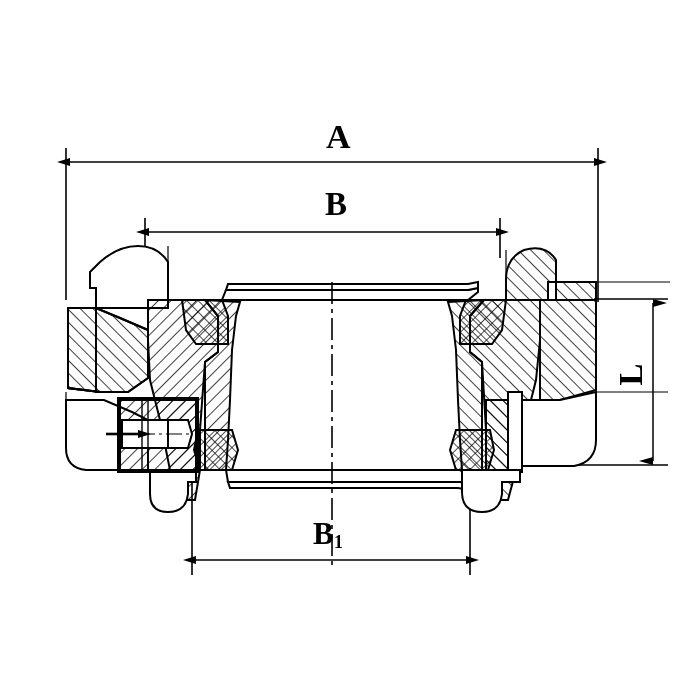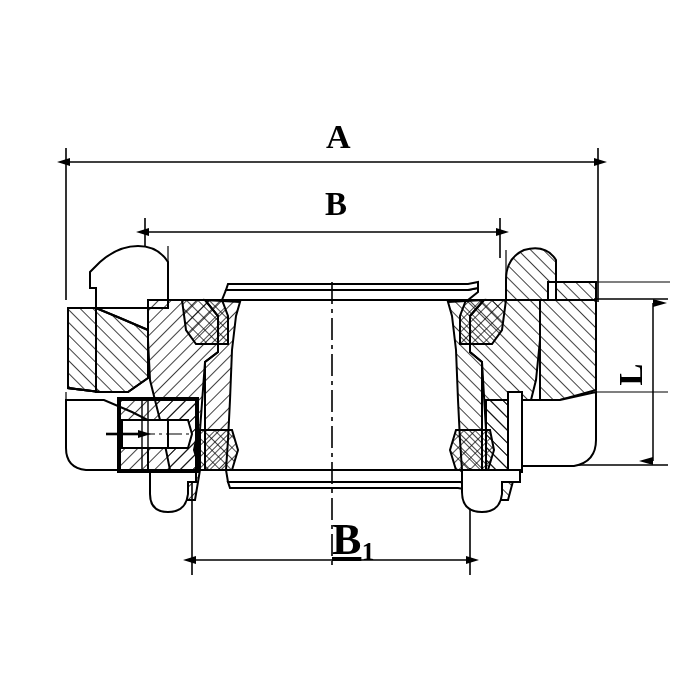--- a/index.html
+++ b/index.html
@@ -17,21 +17,21 @@
   }
   .dimlabel .sub{
     font-size:0.58em;
     vertical-align:baseline;
     position:relative;
     top:0.22em;
     left:0.02em;
   }
   #lbl-a{left:326px;top:120px;font-size:34px;}
   #lbl-b{left:325px;top:188px;font-size:33px;}
-  #lbl-b1{left:332px;top:518px;font-size:44px;text-decoration:underline;}
+  #lbl-b1{left:313px;top:518px;font-size:31px;}
   #lbl-l{left:620px;top:358px;font-size:33px;transform:rotate(-90deg);transform-origin:50% 50%;}
 </style>
 </head>
 <body>
 
 <div id="stage">
 
   <svg width="700" height="700" viewBox="0 0 700 700">
     <defs>
       <marker id="arrL" markerWidth="14" markerHeight="9" refX="13" refY="4.5" orient="auto" markerUnits="userSpaceOnUse">

